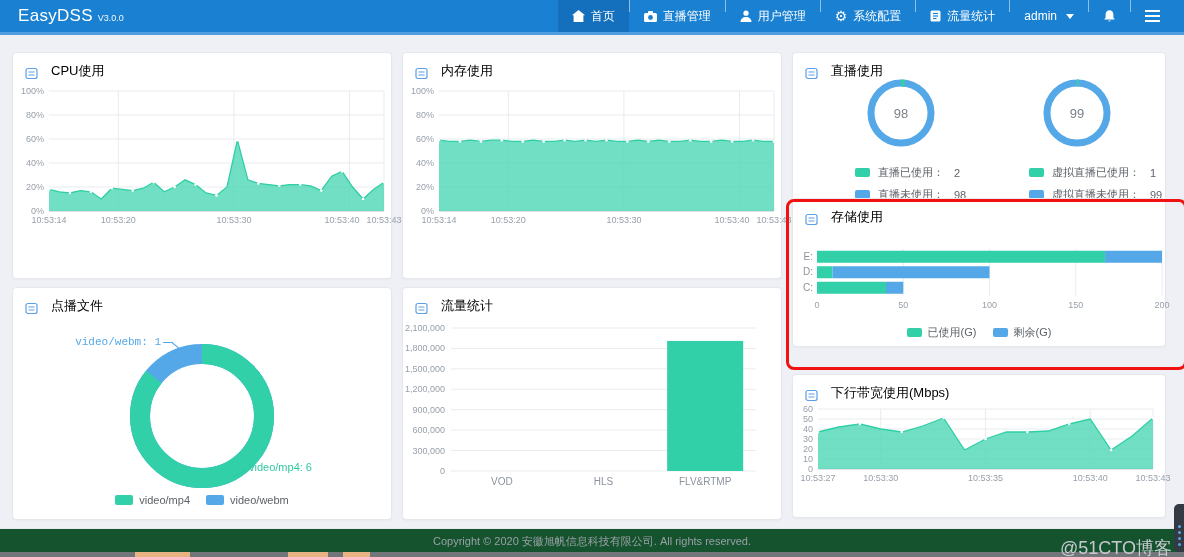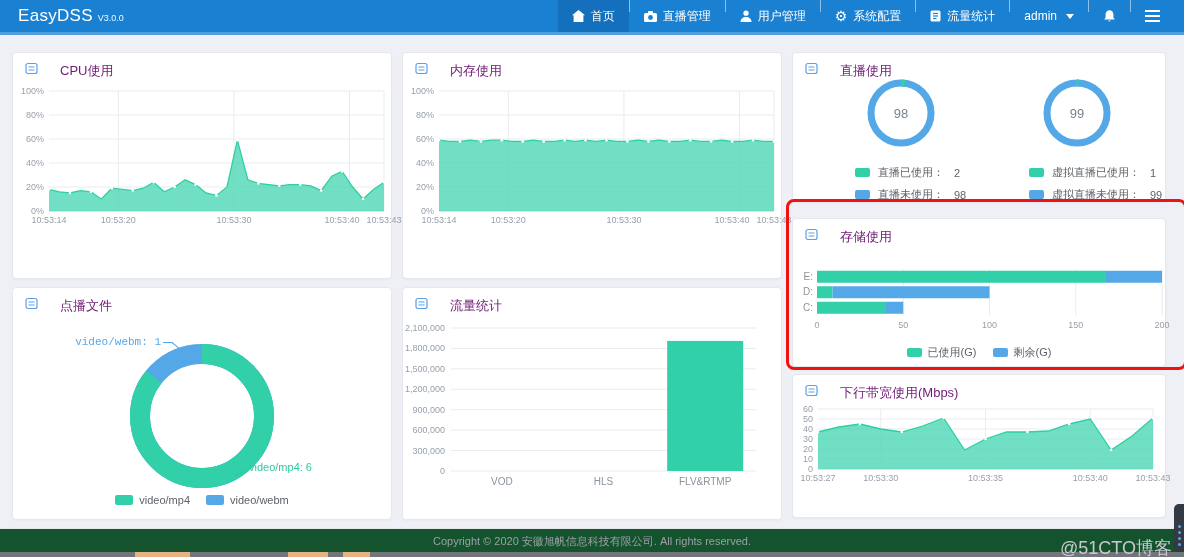--- a/index.html
+++ b/index.html
@@ -20,25 +20,25 @@
   .nav-sep{width:1px;height:12px;background:rgba(255,255,255,.5);}
   .gear-glyph{font-size:14px;line-height:1;}
   .caret{width:0;height:0;border-left:4px solid transparent;border-right:4px solid transparent;
          border-top:5px solid #fff;margin-left:3px;}
   .burger{display:flex;flex-direction:column;gap:3px;}
   .burger span{display:block;width:15px;height:2px;background:#fff;}
 
   
   .panel{position:absolute;background:#fff;border:1px solid #e4e7ec;border-radius:4px;
          box-shadow:0 1px 2px rgba(0,0,0,.03);}
-  .panel-title{display:flex;align-items:flex-start;gap:22px;padding:9px 12px 0;font-size:13px;color:#701a75;}
+  .panel-title{display:flex;align-items:flex-end;gap:13px;padding:9px 12px 0;font-size:13px;color:#000000;}
   #p-cpu    {left:12px; top:52px; width:378px;height:225px;}
   #p-memory {left:402px;top:52px; width:378px;height:225px;}
   #p-live   {left:792px;top:52px; width:372px;height:148px;}
-  #p-storage{left:792px;top:218px;width:372px;height:147px;}
+  #p-storage{left:792px;top:198px;width:372px;height:147px;}
   #p-bw     {left:792px;top:374px;width:372px;height:142px;}
   #p-vod    {left:12px; top:287px;width:378px;height:231px;}
   #p-traffic{left:402px;top:287px;width:378px;height:231px;}
 
   .chart{position:absolute;}
   #c-cpu,#c-memory{left:0;top:30px;width:378px;height:150px;}
   #c-traffic{left:0;top:28px;width:378px;height:180px;}
   #c-bw{left:4px;top:26px;width:362px;height:86px;}
   #c-storage{left:4px;top:50px;width:368px;height:78px;}
   #c-vod{left:107px;top:46px;width:164px;height:164px;}

